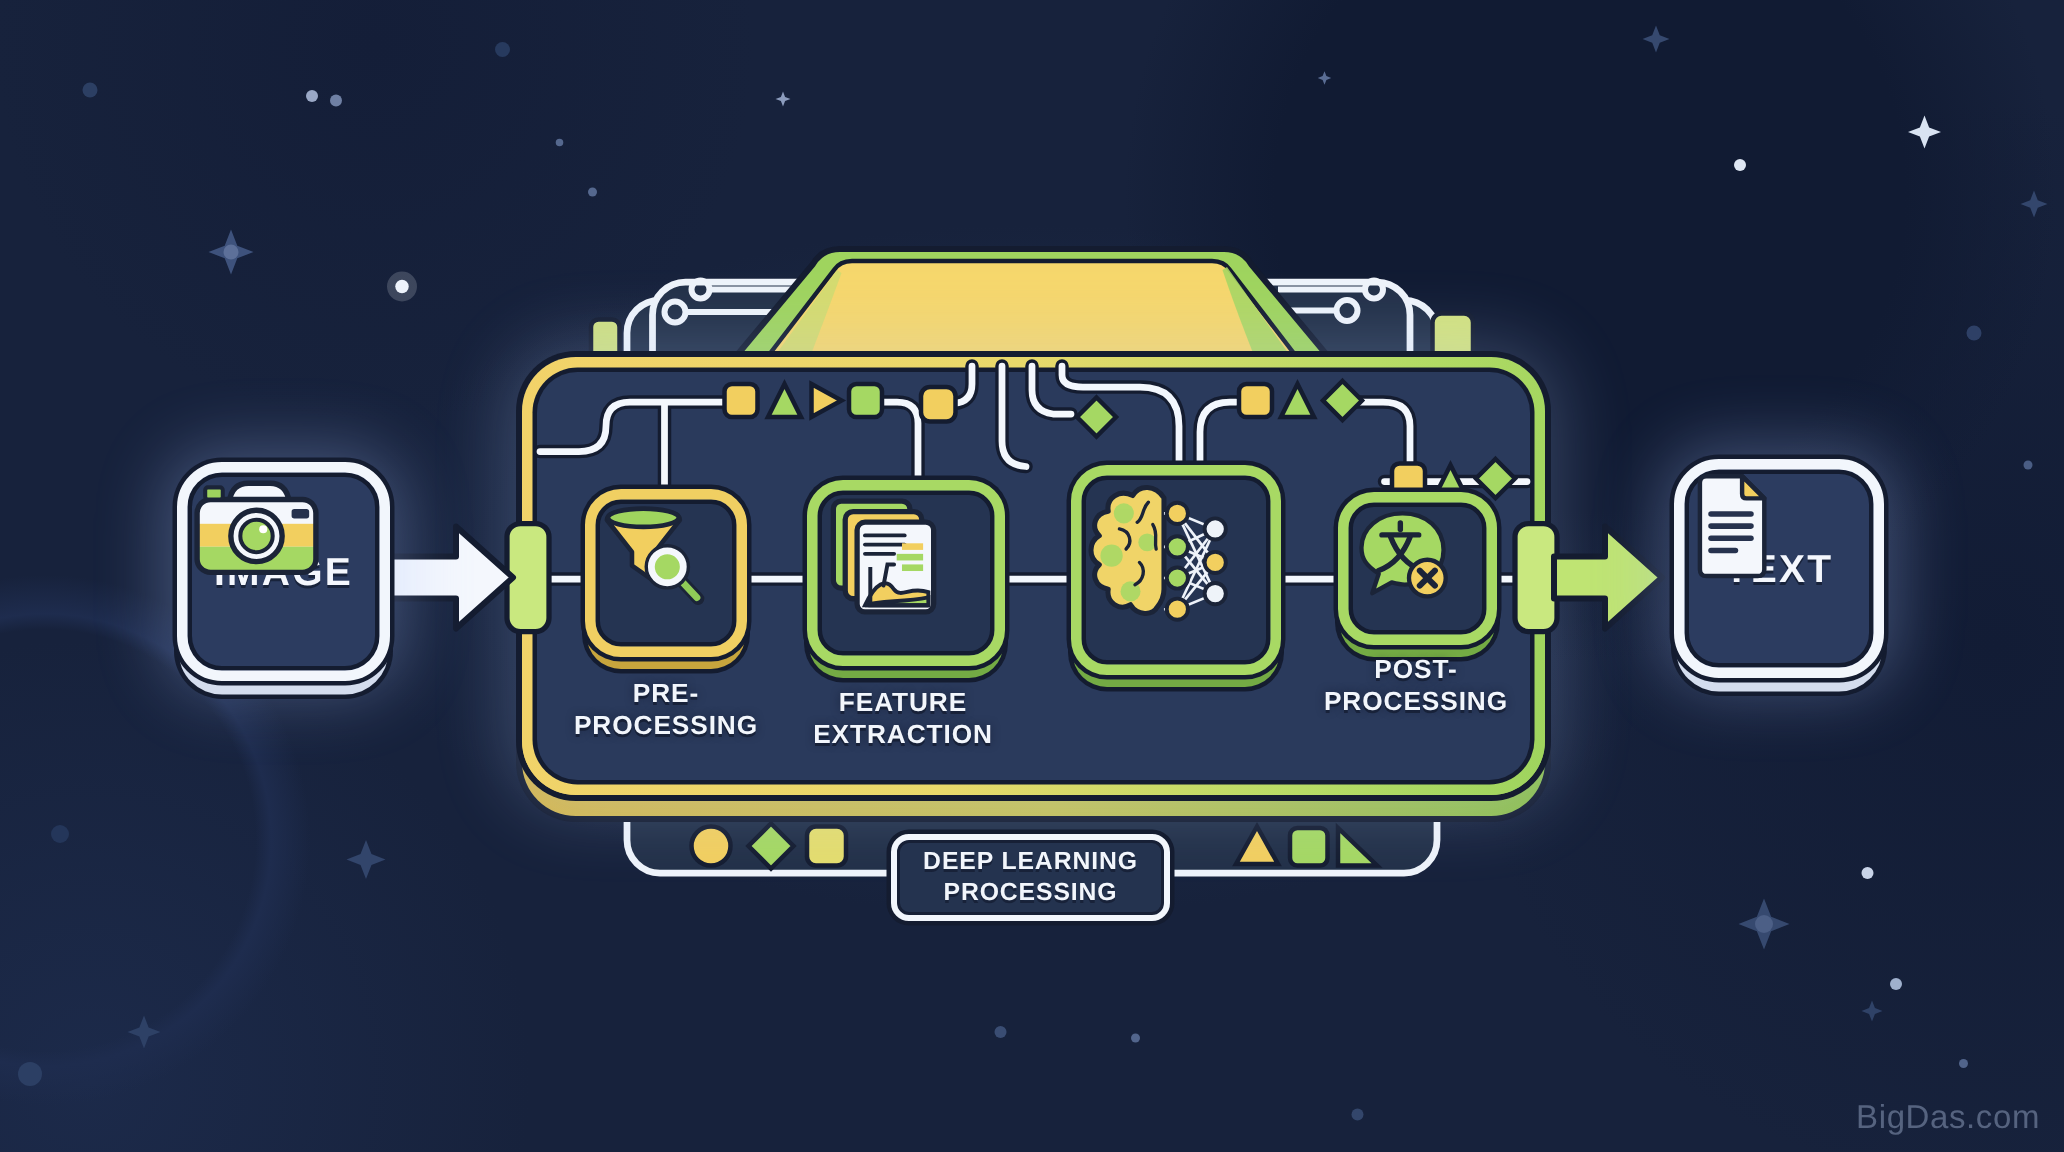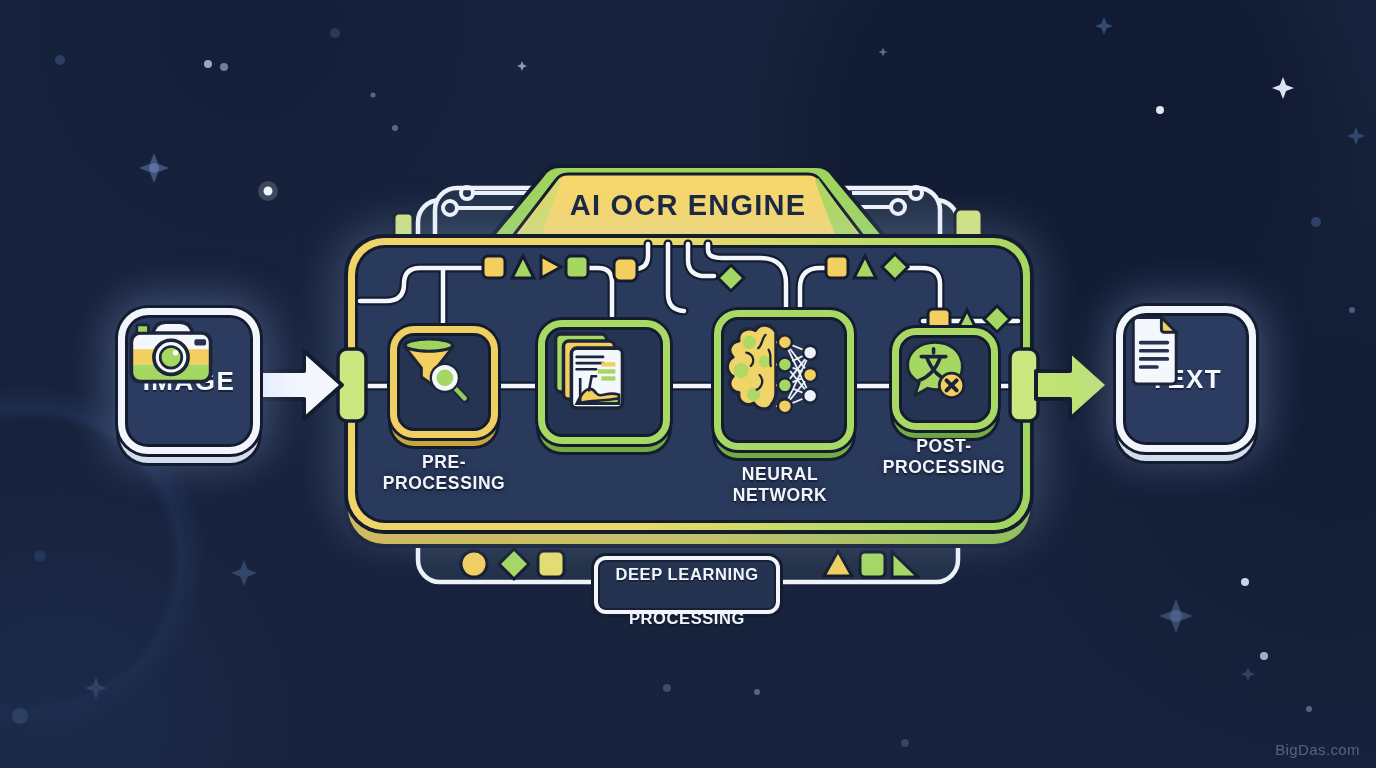--- a/index.html
+++ b/index.html
@@ -73,31 +73,31 @@
 
   
   .footer-box{
     position:absolute;z-index:5;left:594px;top:556px;width:178px;height:50px;
     border:4px solid #f2f6fc;border-radius:12px;background:#24334f;
     box-shadow:0 0 0 3px #141c30, inset 0 0 0 2px rgba(20,28,48,.8);
     display:flex;flex-direction:column;align-items:center;justify-content:center;
     color:#f2f6fc;font-weight:bold;font-size:16.5px;line-height:1.25;letter-spacing:.6px;
     text-shadow:0 2px 0 rgba(12,18,35,.5);
   }
-  .footer-box span{display:block;margin-top:23px;}
+  .footer-box span{display:block;}
 
   
   .banner-text{
     position:absolute;z-index:6;left:538px;top:189px;width:300px;text-align:center;
     color:#1c2944;font-weight:bold;font-size:29px;letter-spacing:1.2px;
   }
 
   .watermark{
     position:absolute;z-index:6;right:16px;bottom:10px;
-    color:#6b7996;opacity:.75;font-size:15px;letter-spacing:.4px;
+    color:#6b7996;opacity:.75;font-size:22px;letter-spacing:.4px;
   }
 </style>
 </head>
 <body>
 
 <div id="canvas">
 
   <svg class="bgsvg" width="1376" height="768" viewBox="0 0 1376 768">
     <defs>
       <path id="sparkle" d="M0,-10 L2.8,-2.8 L10,0 L2.8,2.8 L0,10 L-2.8,2.8 L-10,0 L-2.8,-2.8 Z"></path>
@@ -214,23 +214,20 @@
       <path d="M 997,306 L 1010,319 L 997,332 L 984,319 Z" fill="#a5d863"></path>
     </g>
 
     <rect x="338" y="349" width="28" height="72" rx="9" fill="#c9e87f" stroke="#141c30" stroke-width="3.5"></rect>
     <rect x="1010" y="349" width="28" height="72" rx="9" fill="#c9e87f" stroke="#141c30" stroke-width="3.5"></rect>
 
     <polygon points="258,371 304,371 304,351 342,385 304,419 304,399 258,399" fill="#f4f7fd" stroke="#141c30" stroke-width="4" stroke-linejoin="round"></polygon>
     <polygon points="1036,371 1070,371 1070,351 1108,385 1070,419 1070,399 1036,399" fill="#bfe473" stroke="#141c30" stroke-width="4" stroke-linejoin="round"></polygon>
   </svg>
 
-  <div class="banner-text">
-    <span>AI OCR ENGINE</span>
-  </div>
 
   <div class="io-box" id="io-image">
     <svg width="92" height="72" viewBox="0 0 100 80">
       <defs>
           <clipPath id="camclip">
             <rect x="6" y="20" width="88" height="54" rx="10"></rect>
           </clipPath>
         </defs>
       <g clip-path="url(#camclip)">
         <rect x="6" y="20" width="88" height="54" fill="#f4f7fc"></rect>
@@ -354,23 +351,23 @@
         <line x1="66" y1="63" x2="80" y2="77"></line>
         <line x1="80" y1="63" x2="66" y2="77"></line>
       </g>
     </svg>
   </div>
 
   <div class="stage-label" id="label-pre">
     <span>PRE-</span>
     <span>PROCESSING</span>
   </div>
-  <div class="stage-label" id="label-neural">
-    <span>NEURAL</span>
-    <span>NETWORK</span>
+  <div class="stage-label" id="label-feature">
+    <span>FEATURE</span>
+    <span>EXTRACTION</span>
   </div>
   <div class="stage-label" id="label-post">
     <span>POST-</span>
     <span>PROCESSING</span>
   </div>
 
   <div class="footer-box">
     <span>DEEP LEARNING</span>
     <span>PROCESSING</span>
   </div>

